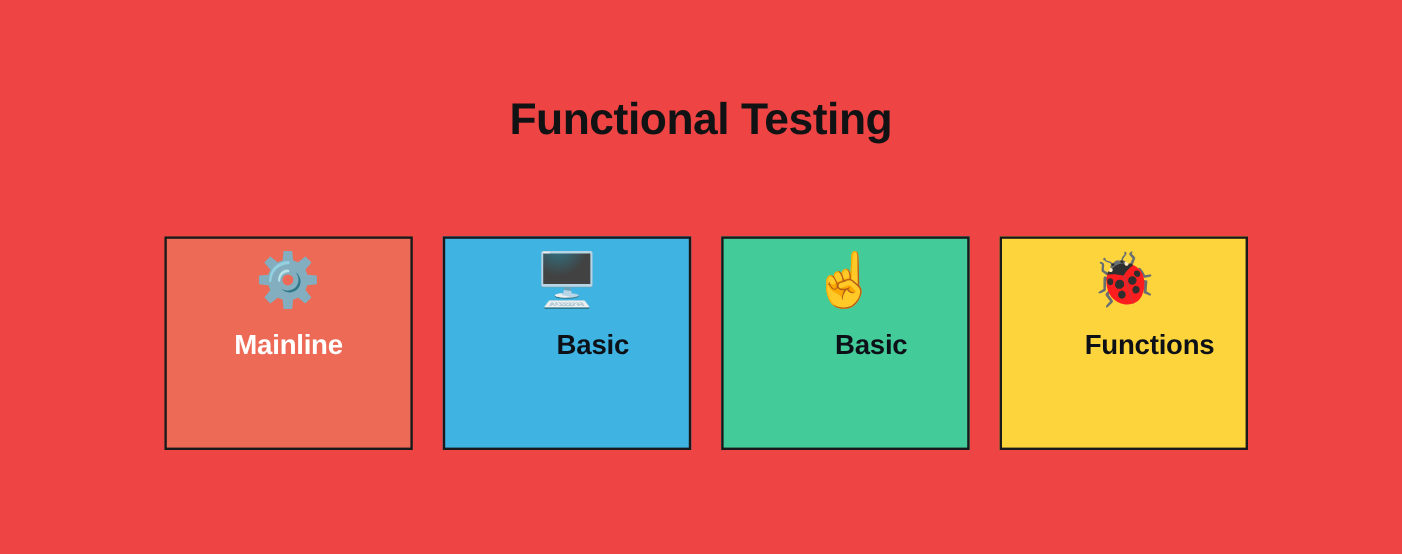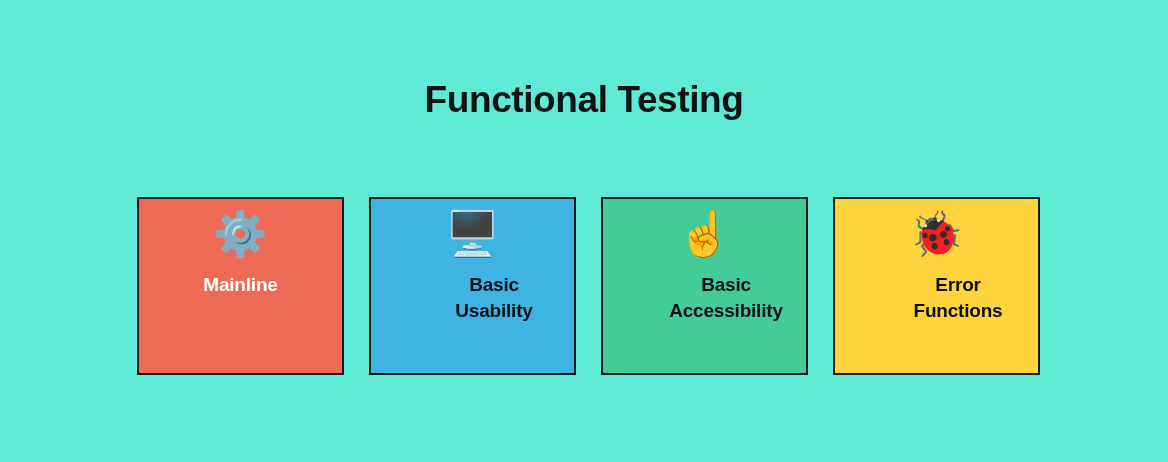--- a/index.html
+++ b/index.html
@@ -59,68 +59,65 @@
     height: 52px;
     display: flex;
     align-items: center;
     justify-content: center;
     user-select: none;
   }
   .card-label {
     margin-top: 12px;
     width: 100%;
     text-align: center;
-    font-size: 19px;
+    font-size: 23px;
     font-weight: 700;
     line-height: 1.36;
     letter-spacing: -0.2px;
     padding: 0 4px;
     box-sizing: border-box;
   }
   .card-label .ln {
     display: block;
     white-space: nowrap;
   }
   .light-text { color: #ffffff; }
   .dark-text  { color: #0d1117; margin-left: 43px; }
 </style>
 </head>
 <body style="background: rgb(244, 244, 244);">
 
-<div id="canvas" style="background: #5eead4;">
+<div id="canvas" style="background: #ef4444;">
 
   <div id="page-title" style="color: rgb(17, 18, 20);">Functional Testing</div>
 
   <div id="card-row">
 
     <div class="card" style="background: rgb(236, 106, 86); border-color: rgb(25, 25, 27);">
       <div class="card-icon">⚙️</div>
       <div class="card-label light-text" style="color: rgb(255, 255, 255);">
         <span class="ln">Mainline</span>
       </div>
     </div>
 
     <div class="card" style="background: rgb(63, 180, 227); border-color: rgb(25, 25, 27);">
       <div class="card-icon">🖥️</div>
       <div class="card-label dark-text" style="color: rgb(13, 17, 23);">
         <span class="ln">Basic</span>
-        <span class="ln">Usability</span>
       </div>
     </div>
 
     <div class="card" style="background: rgb(68, 203, 154); border-color: rgb(25, 25, 27);">
       <div class="card-icon">☝️</div>
       <div class="card-label dark-text" style="color: rgb(13, 17, 23);">
         <span class="ln">Basic</span>
-        <span class="ln">Accessibility</span>
       </div>
     </div>
 
     <div class="card" style="background: rgb(253, 212, 60); border-color: rgb(25, 25, 27);">
       <div class="card-icon">🐞</div>
       <div class="card-label dark-text" style="color: rgb(13, 17, 23);">
-        <span class="ln">Error</span>
         <span class="ln">Functions</span>
       </div>
     </div>
 
   </div>
 </div>
 
 </body></html>

